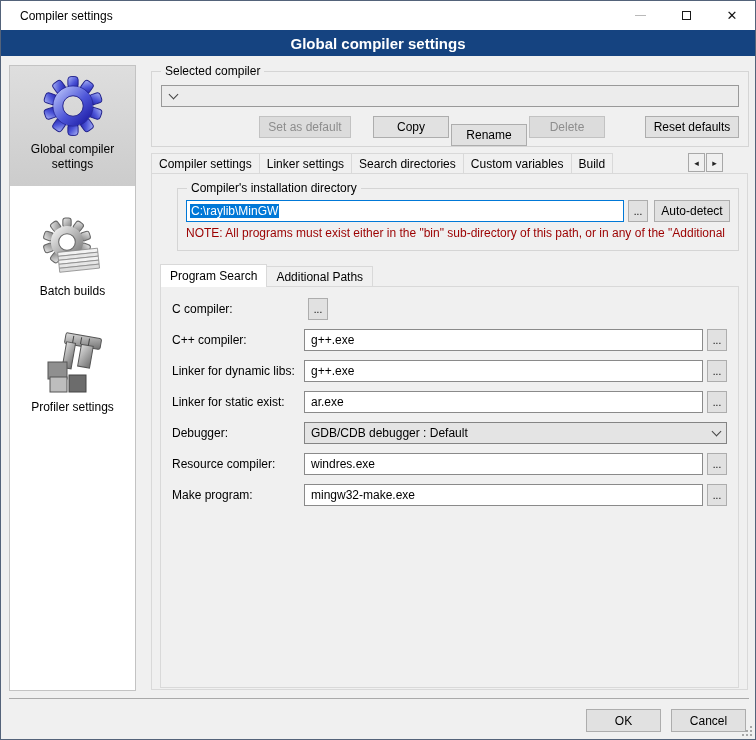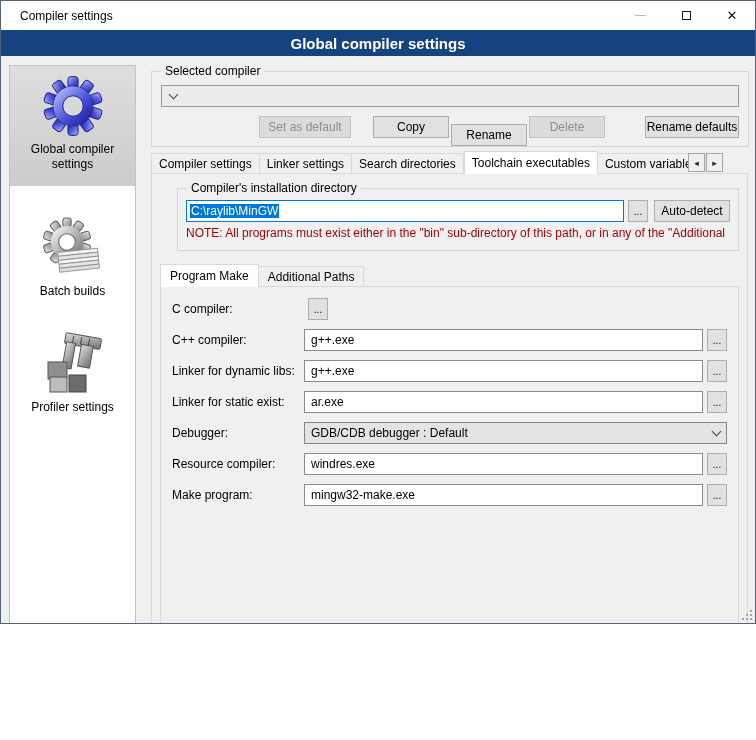--- a/index.html
+++ b/index.html
@@ -1,19 +1,19 @@
 <!DOCTYPE html>
 <html><head>
 <meta charset="utf-8">
 <style>
   * { margin:0; padding:0; box-sizing:border-box; }
   html,body { background:#ffffff; }
   body { font-family:"Liberation Sans", sans-serif; font-size:12px; color:#000; }
 
-  .window { position:relative; width:756px; height:624px; border:1px solid #54637a; background:#f0f0f0; overflow:hidden; }
+  .window { position:relative; width:756px; height:740px; border:1px solid #54637a; background:#f0f0f0; overflow:hidden; }
 
   
   .titlebar { height:29px; background:#fff; display:flex; align-items:center; }
   .title-text { padding-left:19px; font-size:12px; }
   .win-controls { margin-left:auto; display:flex; height:100%; }
   .win-btn { width:46px; height:100%; display:flex; align-items:center; justify-content:center; }
   .min-glyph { width:11px; height:1px; background:#b9b9b9; display:block; }
   .max-glyph { width:9px; height:9px; border:1px solid #1a1a1a; display:block; }
   .close-glyph { font-size:13px; color:#111; line-height:1; }
 
@@ -204,30 +204,29 @@
     <div class="groupbox compiler-group">
       <span class="legend">Selected compiler</span>
       <div class="combo">
         <span class="chev"></span>
       </div>
       <div class="cbtn-row">
         <button class="btn disabled b-setdef">Set as default</button>
         <button class="btn b-copy">Copy</button>
         <button class="btn b-rename">Rename</button>
         <button class="btn disabled b-delete">Delete</button>
-        <button class="btn b-reset">Rename defaults</button>
+        <button class="btn b-reset">Reset defaults</button>
       </div>
     </div>
 
     <div class="tabs-row">
       <div class="tabs-strip">
         <div class="tab">Compiler settings</div>
         <div class="tab">Linker settings</div>
         <div class="tab">Search directories</div>
-        <div class="tab active">Toolchain executables</div>
         <div class="tab">Custom variables</div>
         <div class="tab">Build</div>
       </div>
       <div class="tab-arrows">
         <div class="tab-arrow">
             <span>◂</span>
           </div>
         <div class="tab-arrow">
             <span>▸</span>
           </div>
@@ -243,21 +242,21 @@
             <span class="sel-text">C:\raylib\MinGW</span>
           </div>
           <button class="btn b-browse">...</button>
           <button class="btn b-autodetect">Auto-detect</button>
         </div>
         <div class="note">NOTE: All programs must exist either in the "bin" sub-directory of this path, or in any of the "Additional</div>
       </div>
 
       <div class="subnb">
         <div class="subtabs">
-          <div class="subtab active">Program Make</div>
+          <div class="subtab active">Program Search</div>
           <div class="subtab">Additional Paths</div>
         </div>
         <div class="sub-panel">
 
           <div class="frow">
             <span class="flabel">C compiler:</span>
             <button class="btn b-browse">...</button>
           </div>
 
           <div class="frow">

